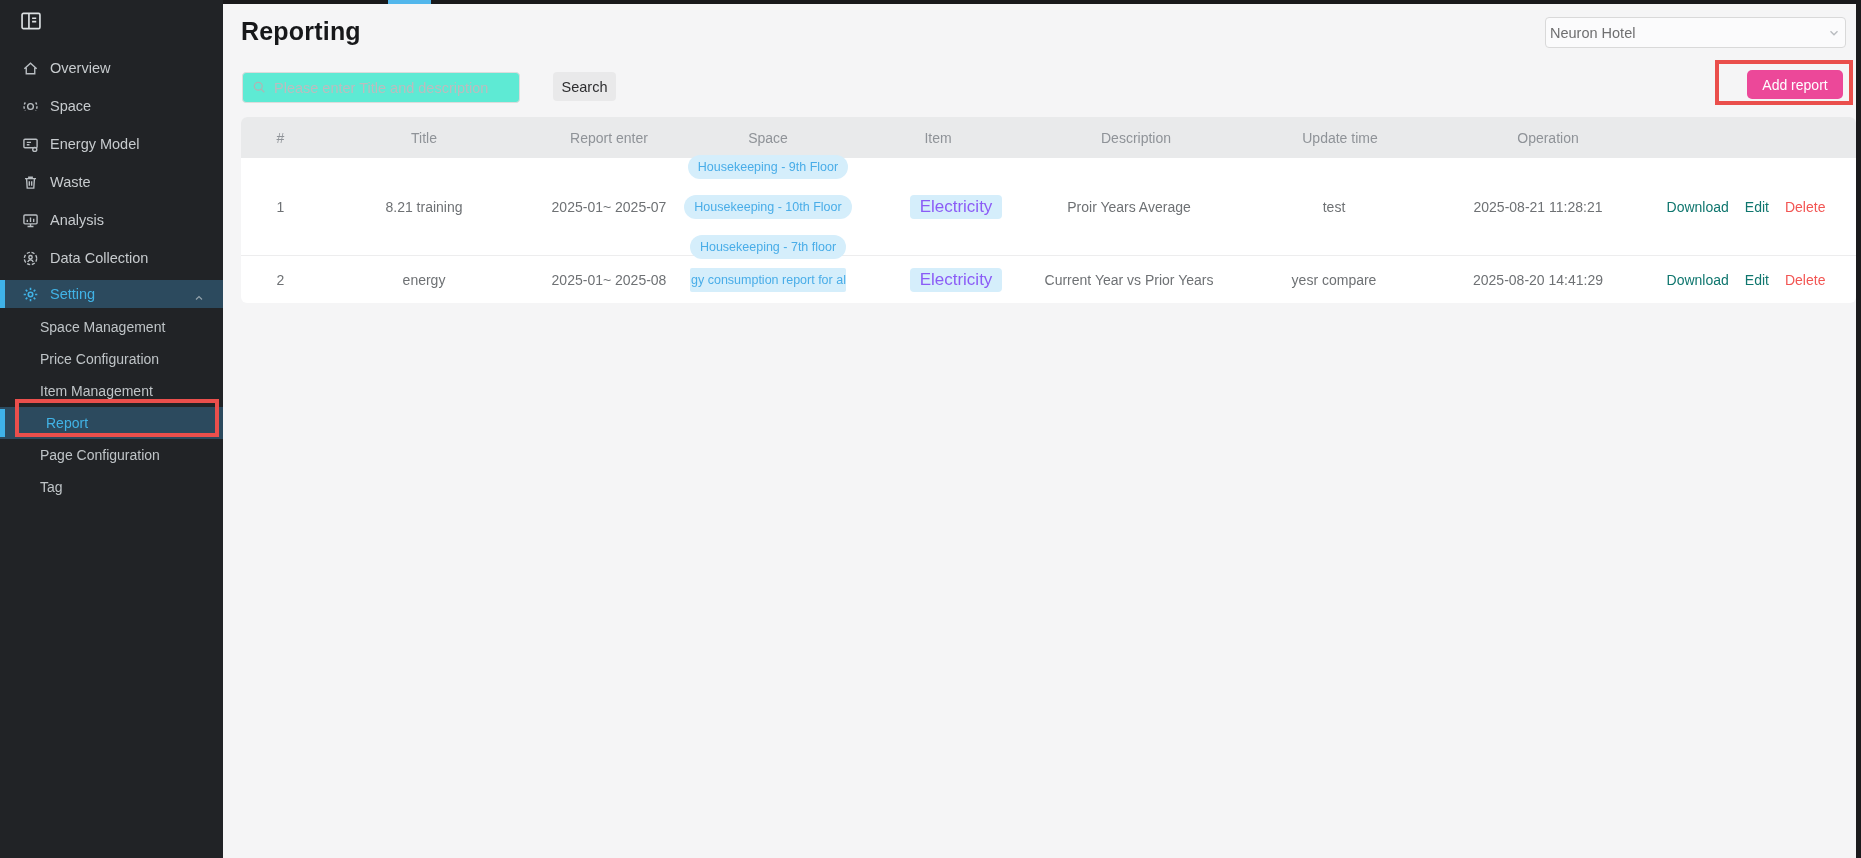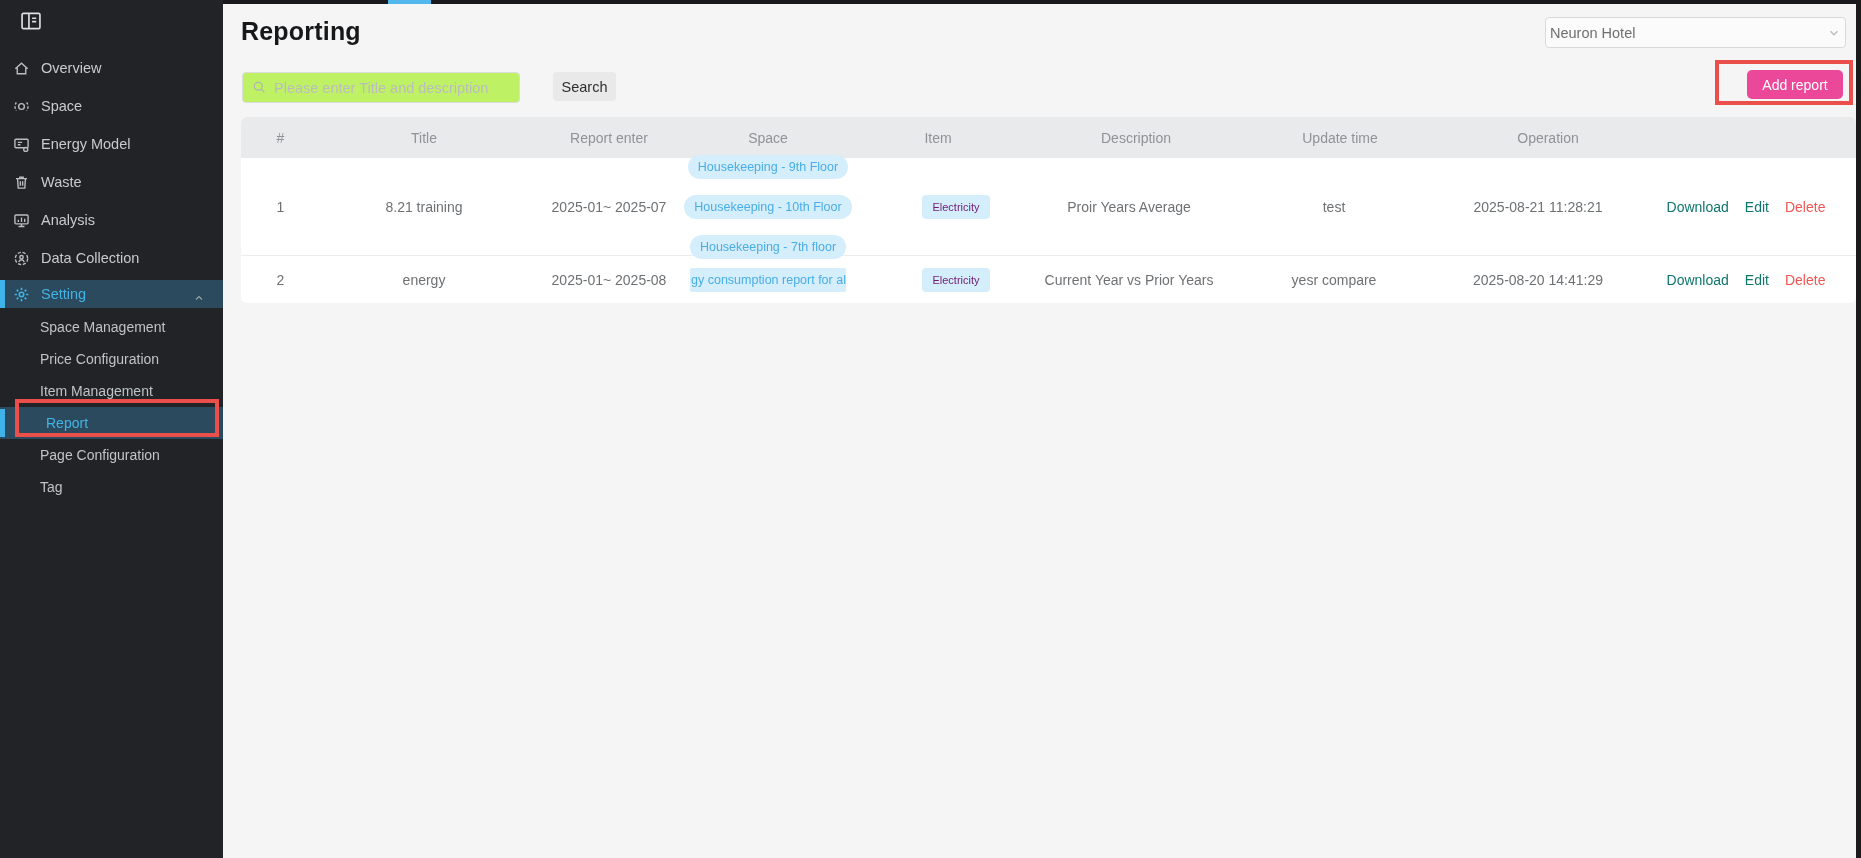--- a/index.html
+++ b/index.html
@@ -8,59 +8,59 @@
 
   
   .top-strip { position:absolute; left:223px; top:0; width:1633px; height:4px; background:#19191b; }
   .top-strip .blue-seg { position:absolute; left:165px; top:0; width:43px; height:4px; background:#52b7ec; }
   .right-strip { position:absolute; right:0; top:0; width:5px; height:858px; background:#1b1b1d; }
 
   
   .sidebar { position:absolute; left:0; top:0; width:223px; height:858px; background:#212326; color:#c7cbce; }
   .collapse-btn { position:absolute; left:20px; top:10px; width:22px; height:22px; color:#dde1e3; cursor:pointer; }
   .menu { position:absolute; left:0; top:49px; width:223px; }
-  .menu-item { position:relative; height:38px; display:flex; align-items:center; padding-left:13px; font-size:14.5px; cursor:pointer; }
+  .menu-item { position:relative; height:38px; display:flex; align-items:center; padding-left:22px; font-size:14.5px; cursor:pointer; }
   .menu-item .mi-icon { width:17px; height:17px; margin-right:11px; flex:0 0 17px; display:flex; align-items:center; justify-content:center; color:#b9bec2; }
   .menu-item.active { height:28px; margin:3px 0; background:#2c4a5e; color:#41b3e6; }
   .menu-item.active .mi-icon { color:#41b3e6; }
   .menu-item.active::before { content:""; position:absolute; left:0; top:0; width:5px; height:100%; background:#3fb2e8; }
   .menu-item .caret { position:absolute; right:18px; top:11px; width:12px; height:12px; color:#93a2ab; }
   .submenu { width:223px; }
   .sub-item { position:relative; height:32px; display:flex; align-items:center; padding-left:40px; font-size:14px; color:#bfc4c7; cursor:pointer; }
   .sub-item.active { background:#2c4a5e; color:#41b3e6;padding-left:46px; }
   .sub-item.active::before { content:""; position:absolute; left:0; top:2px; width:5px; height:28px; background:#3fb2e8; }
   .annot-report { position:absolute; left:15px; top:399px; width:204px; height:38px; border:4px solid #ea4f4c; pointer-events:none; z-index:5; }
 
   
   .page-title { position:absolute; left:241px; top:17px; font-size:25px; font-weight:700; color:#17181a; letter-spacing:.2px; }
   .hotel-select { position:absolute; left:1545px; top:17px; width:301px; height:31px; background:#fbfbfc; border:1px solid #d9d9d9; border-radius:4px; display:flex; align-items:center; padding:0 4px; font-size:14.5px; color:#6f6f70; cursor:pointer; }
   .hotel-select .sel-caret { margin-left:auto; width:14px; height:14px; color:#b9bcc0; }
   .annot-add { position:absolute; left:1715px; top:60px; width:138px; height:45px; border:4px solid #ea4f4c; pointer-events:none; z-index:5; }
   .add-report-btn { position:absolute; left:1747px; top:70px; width:96px; height:29px; background:#ec4899; color:#ffffff; border:none; border-radius:5px; font-size:14px; font-family:"Liberation Sans",sans-serif; cursor:pointer; }
 
-  .search-input-wrap { position:absolute; left:242px; top:72px; width:278px; height:31px; background:#bef264; border:1px solid #dcdcdc; border-radius:4px; display:flex; align-items:center; padding:0 9px; }
+  .search-input-wrap { position:absolute; left:242px; top:72px; width:278px; height:31px; background:#5eead4; border:1px solid #dcdcdc; border-radius:4px; display:flex; align-items:center; padding:0 9px; }
   .search-input-wrap .mag { width:15px; height:15px; color:#b3b3b3; flex:0 0 15px; }
   .search-input-wrap input { border:none; outline:none; flex:1; margin-left:7px; font-size:14.5px; color:#555; font-family:"Liberation Sans",sans-serif; background:transparent; }
   .search-input-wrap input::placeholder { color:#bcbcbe; }
   .search-btn { position:absolute; left:553px; top:72px; width:63px; height:29px; background:#e9e9ea; border:none; border-radius:4px; font-size:14.5px; color:#2e2e30; font-family:"Liberation Sans",sans-serif; cursor:pointer; }
 
   
   .table-card { position:absolute; left:241px; top:117px; width:1615px; background:#ffffff; border-radius:6px; overflow:hidden; }
   .t-row { display:flex; align-items:stretch; }
   .t-head { background:#e9eaeb; height:41px; }
   .t-cell { display:flex; align-items:center; justify-content:center; font-size:14px; color:#6e7174; text-align:center; }
   .t-head .t-cell { color:#8f9398; }
   .c0{width:79px;} .c1{width:208px;} .c2{width:162px;} .c3{width:156px;} .c4{width:184px;}
   .c5{width:198px;} .c6{width:212px;} .c7{width:196px;} .c8{width:220px;}
   .t-body-row.r1 { height:97px; }
   .t-body-row.r2 { height:48px; border-top:1px solid #ededee; }
   .space-cell { flex-direction:column; justify-content:center; gap:16px; }
   .tag { background:#d5eefb; color:#49ade8; font-size:12.5px; line-height:24px; height:24px; padding:0 10px; border-radius:12px; white-space:nowrap; }
   .tag.clipped { width:164px; border-radius:2px; padding:0 1px; overflow:hidden; text-align:left; }
-  .item-tag { background:#d5eefb; color:#701a75; font-size:11px; line-height:24px; height:24px; padding:0 10px; border-radius:4px;margin-left:36px; }
+  .item-tag { background:#d5eefb; color:#8b5cf6; font-size:17px; line-height:24px; height:24px; padding:0 10px; border-radius:4px;margin-left:36px; }
   .ops { gap:16px; }
   .op-link { font-size:14px; cursor:pointer; text-decoration:none; }
   .op-blue { color:#0f766e; }
   .op-red { color:#f25553; }
 </style>
 </head>
 <body>
 
 <div id="app">
 

